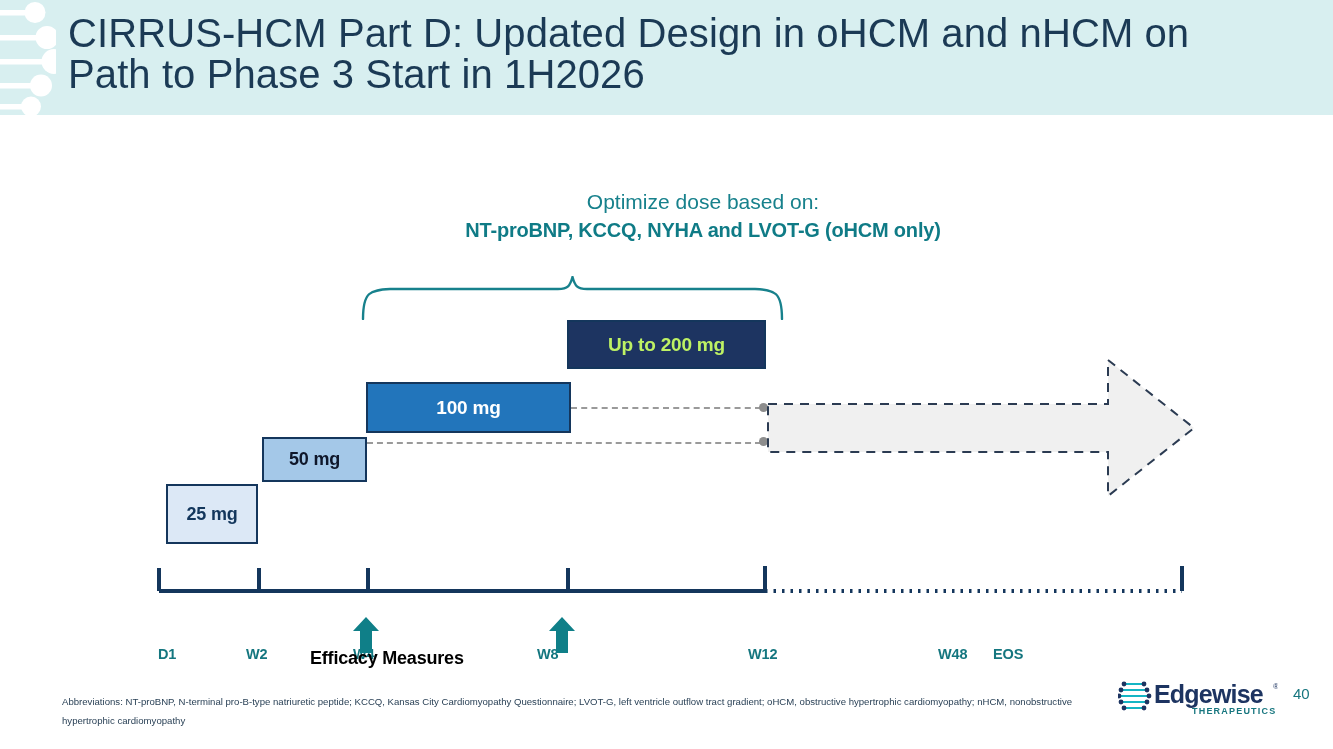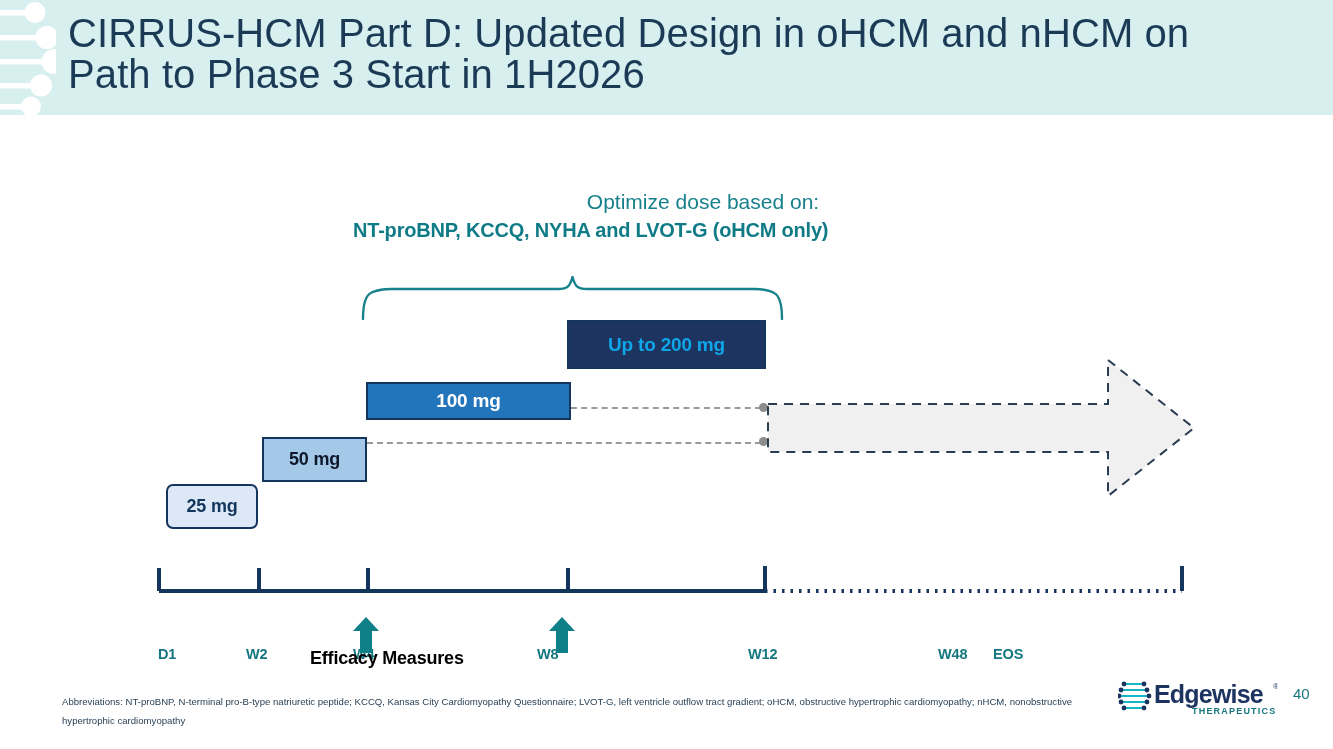--- a/index.html
+++ b/index.html
@@ -65,21 +65,21 @@
     text-align: center;
     font-size: 21px;
     color: #17818c;
     font-weight: 400;
   }
   .optimize-line2 {
     position: absolute;
     left: 353px;
     top: 219px;
     width: 700px;
-    text-align: left;
+    text-align: center;
     font-size: 20px;
     color: #0f7b86;
     font-weight: bold;
     letter-spacing: -0.2px;
   }
 
   
   .brace {
     position: absolute;
     left: 360px;
@@ -96,45 +96,44 @@
     display: flex;
     align-items: center;
     justify-content: center;
     font-weight: bold;
     letter-spacing: -0.2px;
   }
   .bar-200 {
     left: 567px; top: 320px;
     width: 199px; height: 49px;
     background: #1d3461;
-    color: #0ea5e9;
+    color: #bef264;
     font-size: 19px;
   }
   .bar-100 {
     left: 366px; top: 382px;
-    width: 205px; height: 38px;
+    width: 205px; height: 51px;
     background: #2275bb;
     color: #ffffff;
     font-size: 19px;
   }
   .bar-50 {
     left: 262px; top: 437px;
     width: 105px; height: 45px;
     background: #a4c8e8;
     color: #0f172a;
     font-size: 18px;
     align-items: center;
   }
   .bar-25 {
     left: 166px; top: 484px;
-    width: 92px; height: 45px;
+    width: 92px; height: 60px;
     background: #dce8f6;
     color: #13365c;
     font-size: 18px;
-    border-radius: 7px;
   }
 
   
   .connector {
     position: absolute;
     height: 0;
     border-top: 2px dashed #9a9a9a;
   }
   .conn-100 { left: 571px; top: 407px; width: 190px; }
   .conn-50  { left: 367px; top: 442px; width: 394px; }

